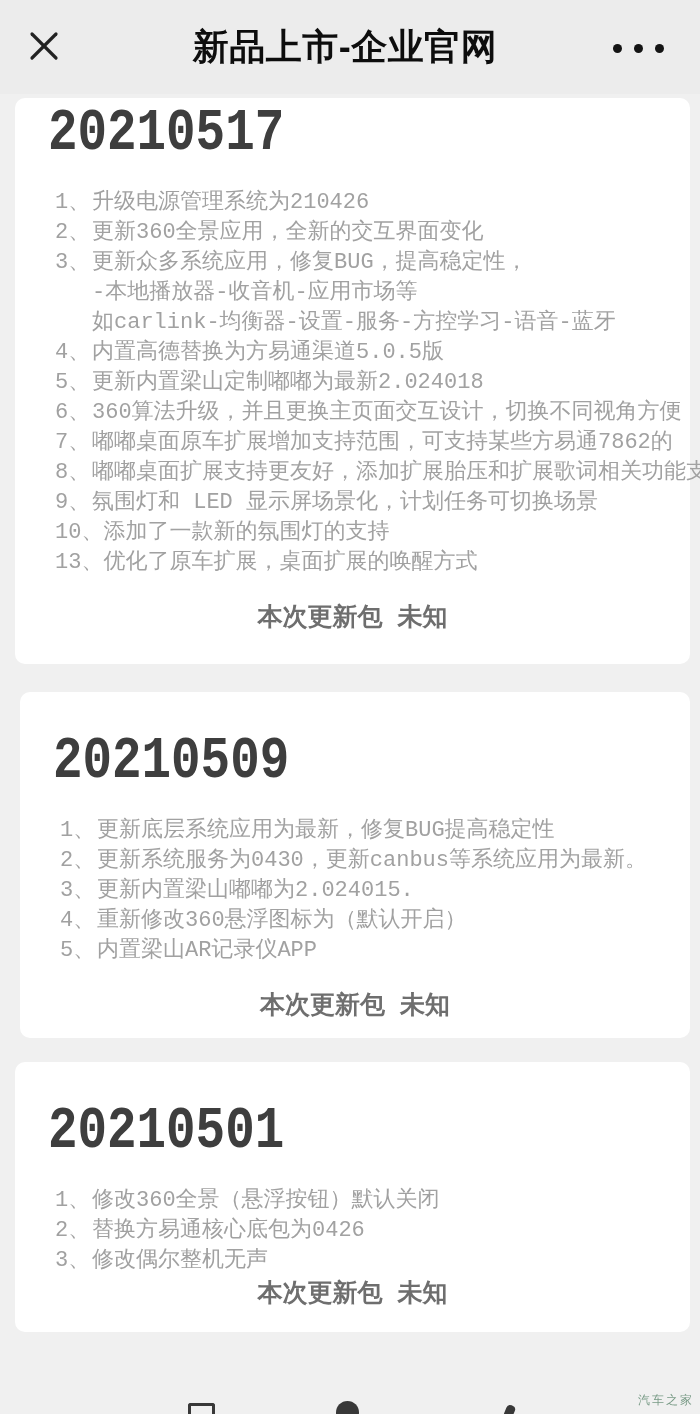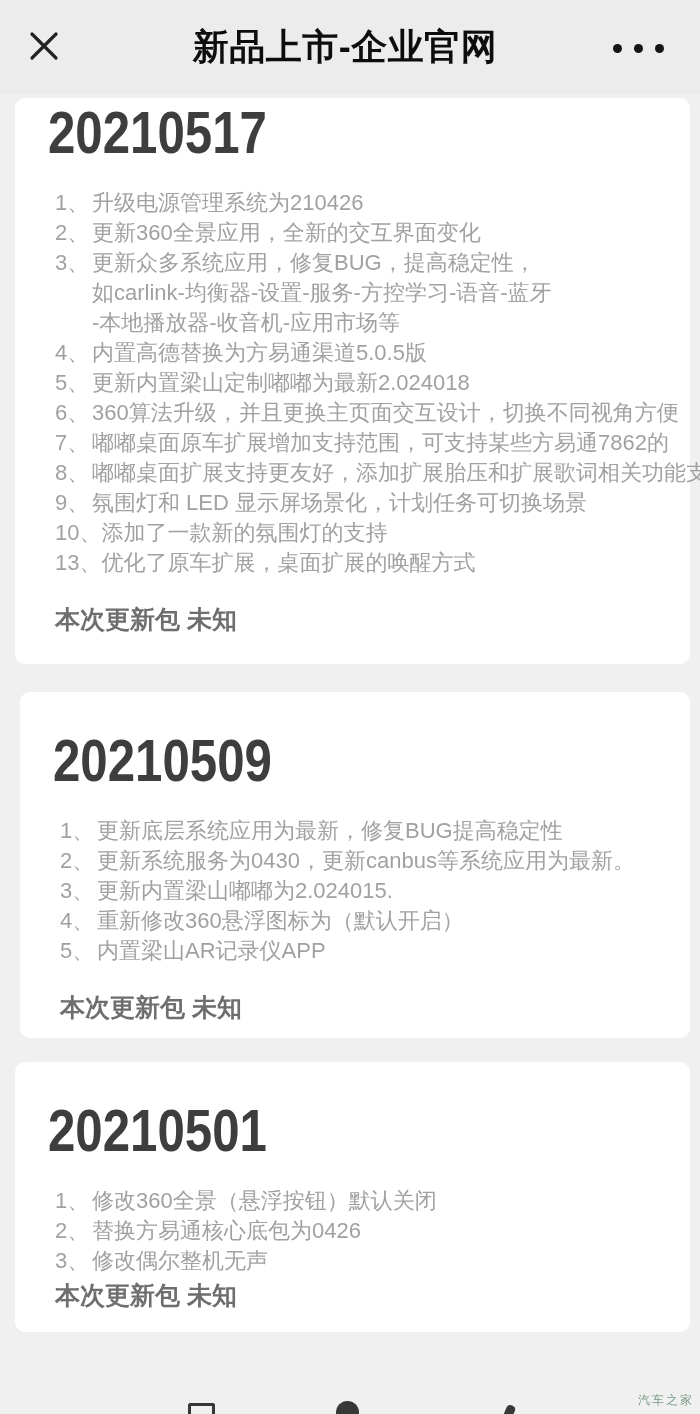--- a/index.html
+++ b/index.html
@@ -47,20 +47,21 @@
     width: 9px; height: 9px; border-radius: 50%;
     background: #141414;
   }
 
   
   .card {
     background: #ffffff;
     border-radius: 10px;
     margin: 0 10px 0 15px;
     padding: 8px 40px;
+    font-family: Liberation Mono, monospace;
   }
   .card-1 { margin-top: 4px;  padding-top: 2px;  padding-bottom: 28px; }
   .card-2 { margin-top: 28px; padding-top: 38px; padding-bottom: 14px; margin-left: 20px; }
   .card-3 { margin-top: 24px; padding-top: 38px; padding-bottom: 20px; }
 
   .card-title {
     font-size: 60px;
     font-weight: 700;
     color: #3e3e3e;
     line-height: 62px;
@@ -84,21 +85,21 @@
     flex: 0 0 37px;
     white-space: nowrap;
   }
   .row .txt {
     flex: 1;
     white-space: nowrap;
     overflow: visible;
   }
 
   .pkg-footer {
-    text-align: left;
+    text-align: center;
     font-size: 25px;
     font-weight: 600;
     color: #6e6e6e;
     margin-top: 24px;
     line-height: 34px;
   }
   .card-3 .pkg-footer { margin-top: 2px; }
 
   
   .bottom-strip {
@@ -168,25 +169,25 @@
     <div class="row">
         <span class="num">2、</span>
         <span class="txt">更新360全景应用，全新的交互界面变化</span>
       </div>
     <div class="row">
         <span class="num">3、</span>
         <span class="txt">更新众多系统应用，修复BUG，提高稳定性，</span>
       </div>
     <div class="row">
         <span class="num"></span>
+        <span class="txt">-本地播放器-收音机-应用市场等</span>
+      </div>
+    <div class="row">
+        <span class="num"></span>
         <span class="txt">如carlink-均衡器-设置-服务-方控学习-语音-蓝牙</span>
-      </div>
-    <div class="row">
-        <span class="num"></span>
-        <span class="txt">-本地播放器-收音机-应用市场等</span>
       </div>
     <div class="row">
         <span class="num">4、</span>
         <span class="txt">内置高德替换为方易通渠道5.0.5版</span>
       </div>
     <div class="row">
         <span class="num">5、</span>
         <span class="txt">更新内置梁山定制嘟嘟为最新2.024018</span>
       </div>
     <div class="row">

